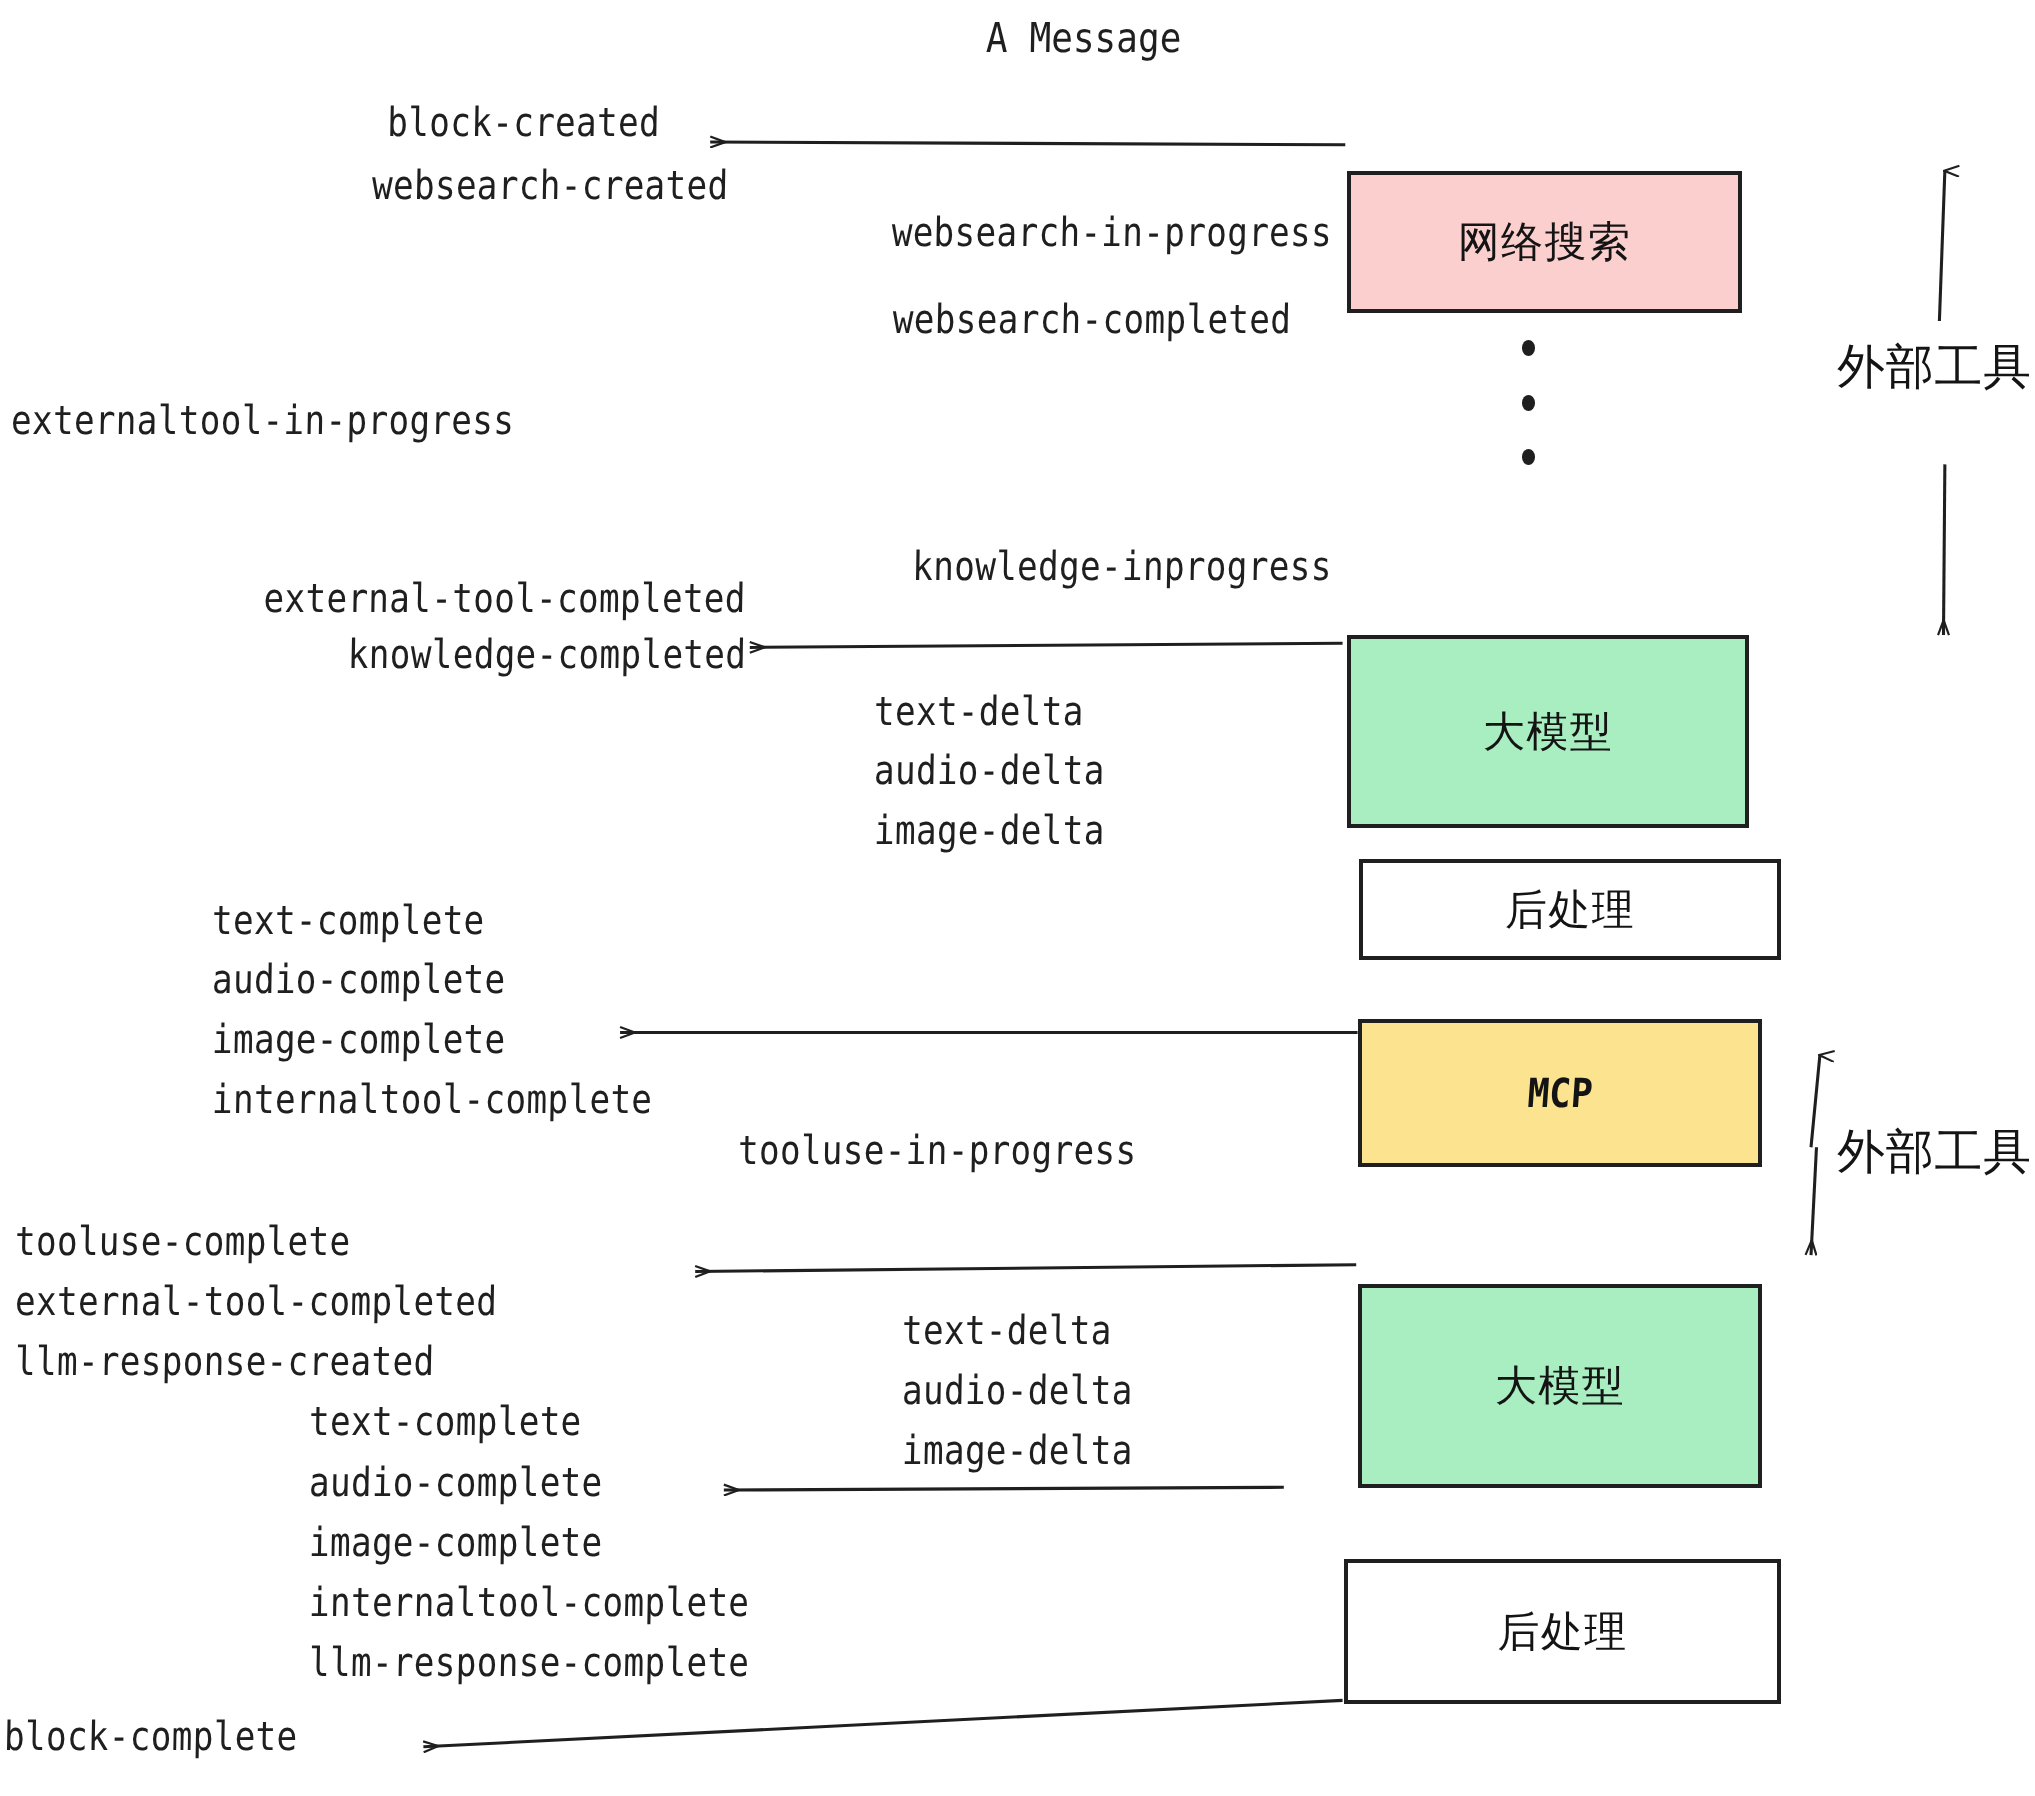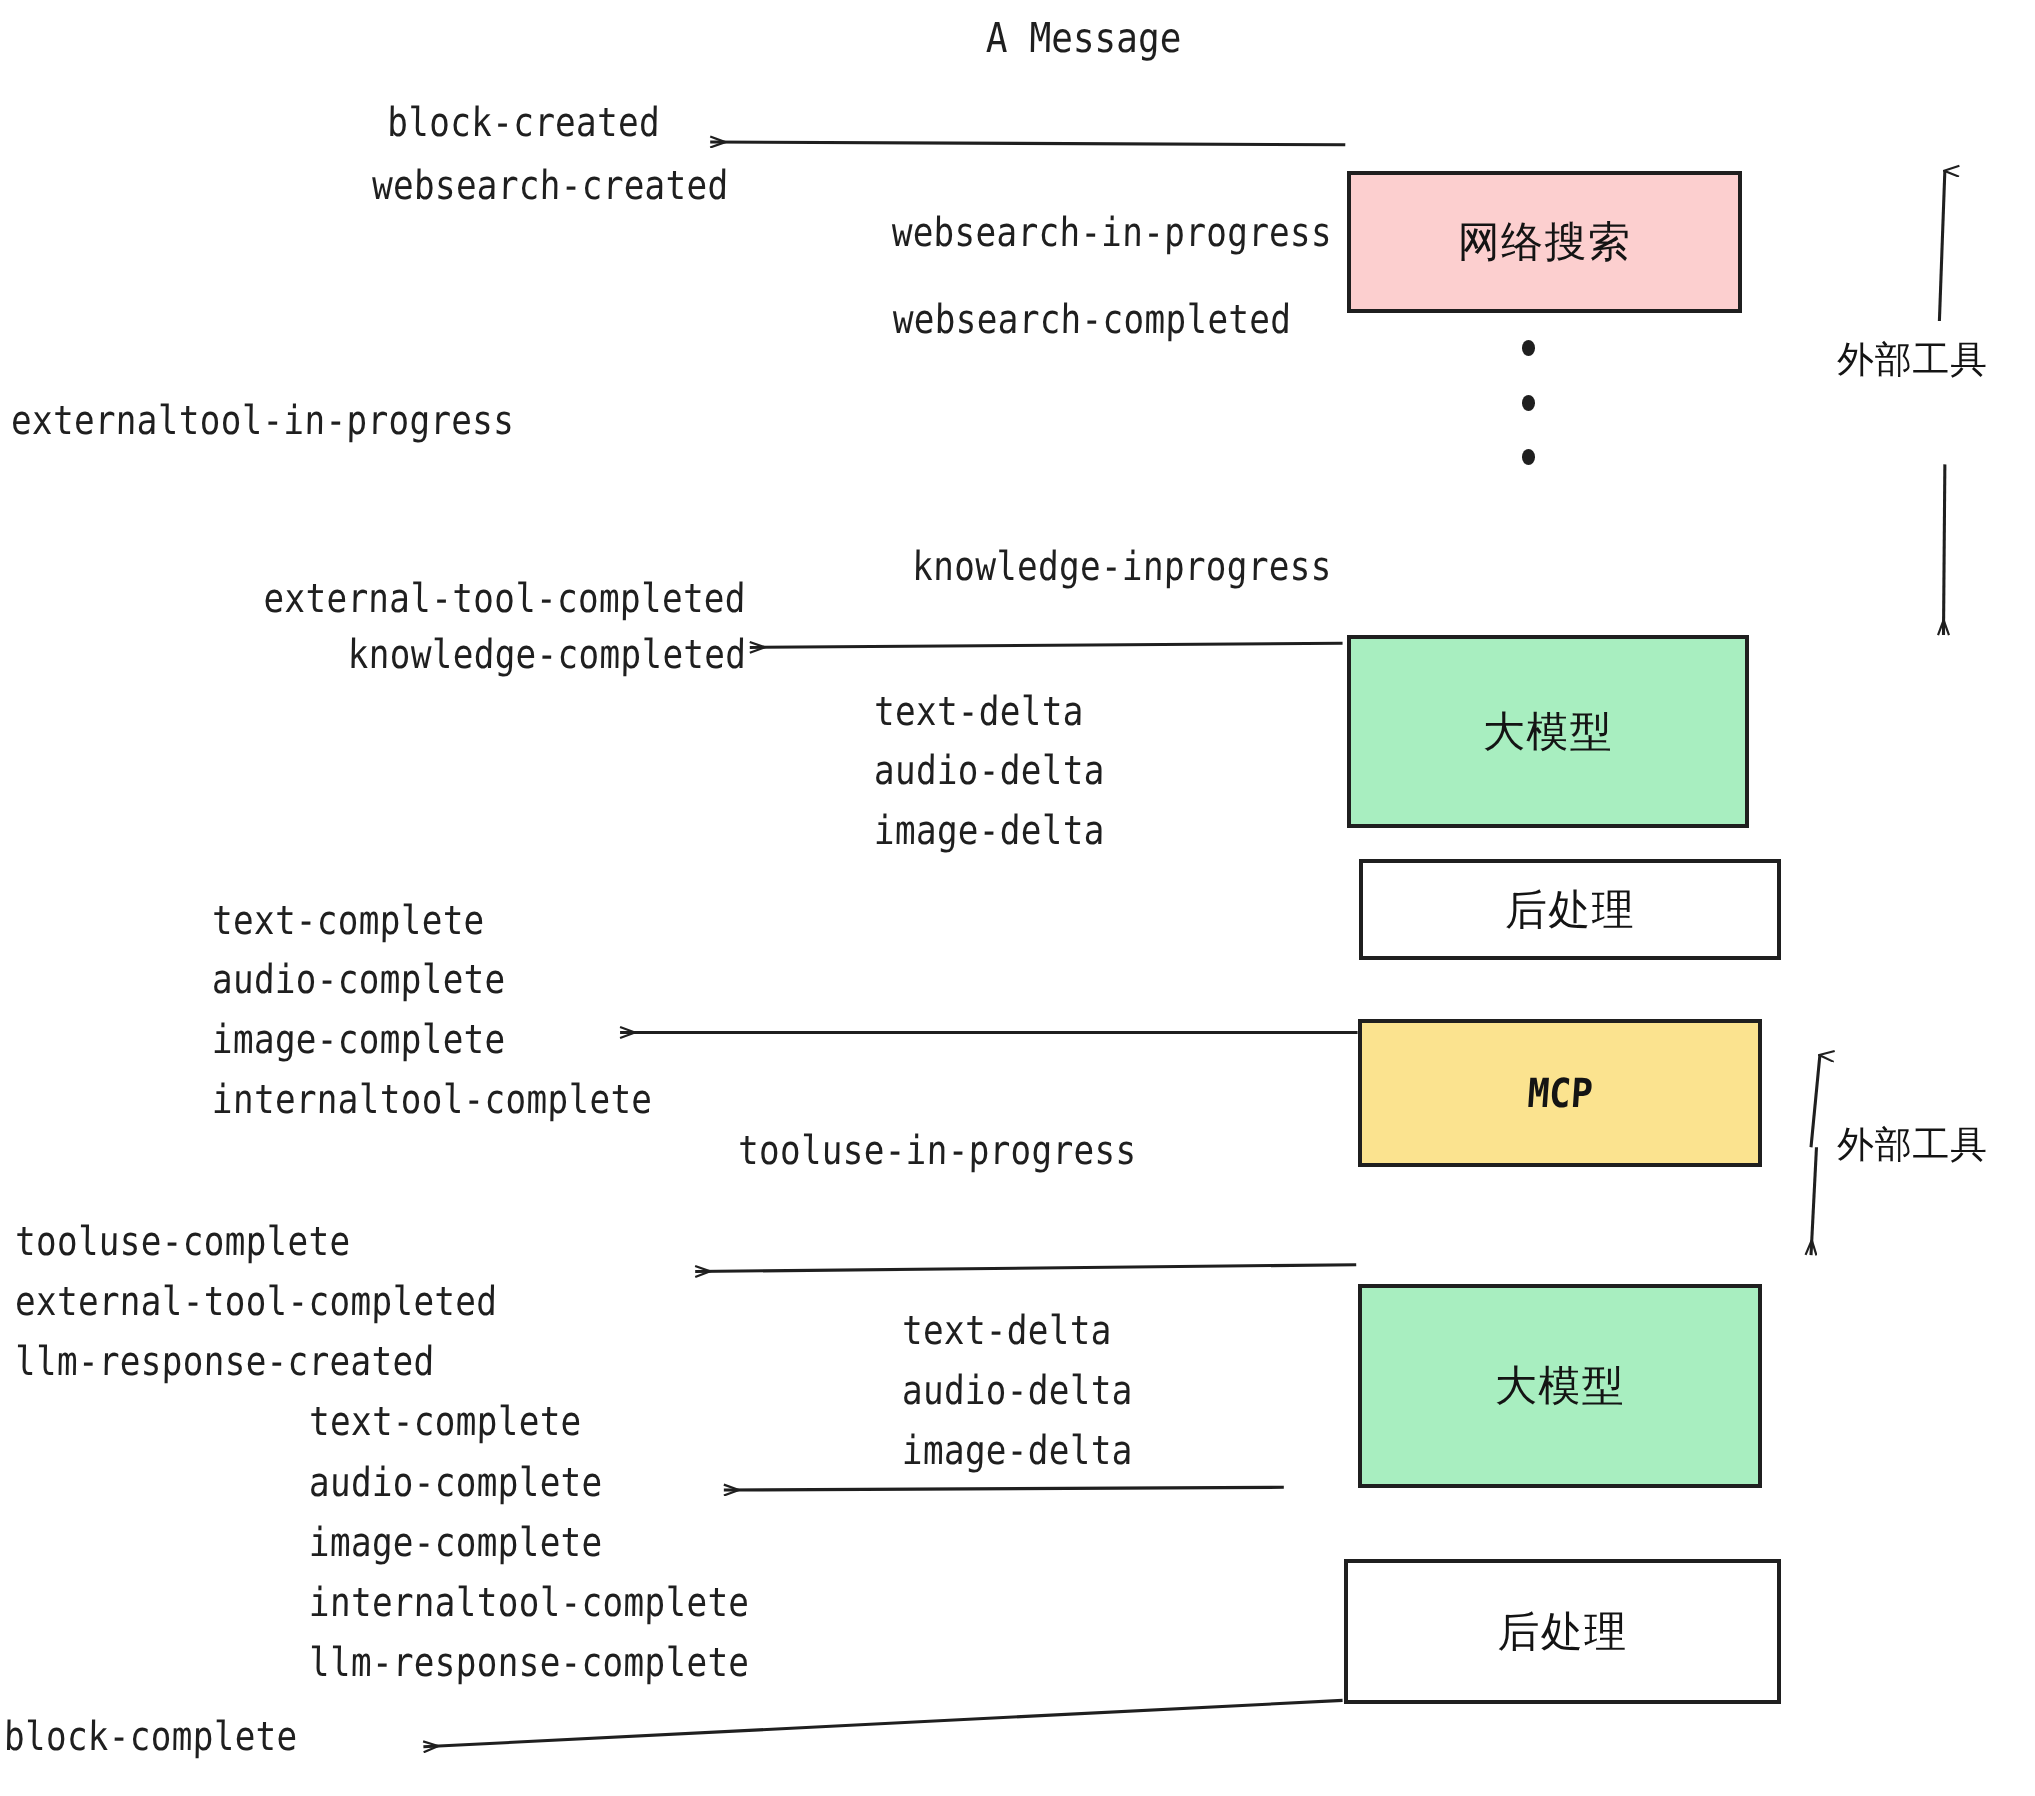--- a/index.html
+++ b/index.html
@@ -68,21 +68,21 @@
     position: absolute;
     width: 13px;
     height: 15.7px;
     border-radius: 50%;
     background: #1f1f1f;
   }
   
   .sidelabel {
     position: absolute;
     font-family: "DejaVu Sans", "Liberation Sans", sans-serif;
-    font-size: 37px;
+    font-size: 48px;
     color: #141414;
     white-space: nowrap;
     letter-spacing: 0.7px;
   }
   svg.overlay {
     position: absolute;
     left: 0;
     top: 0;
     width: 2035px;
     height: 1796px;

